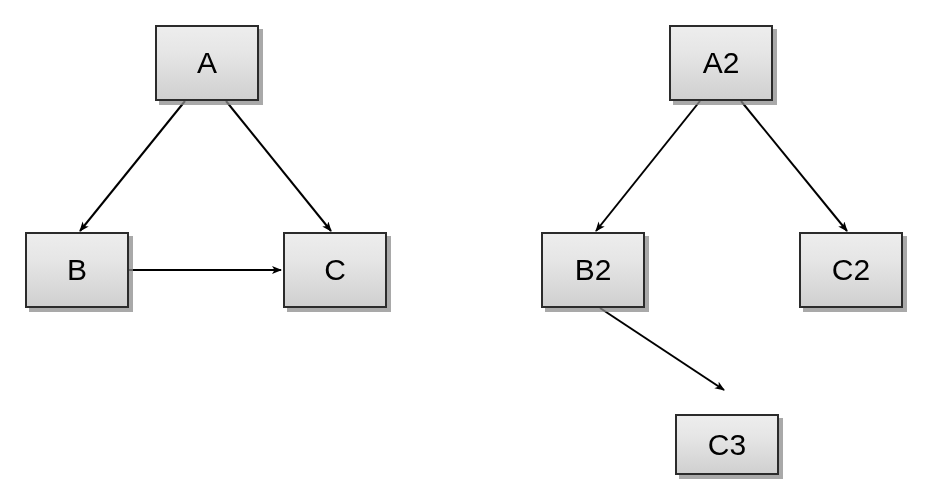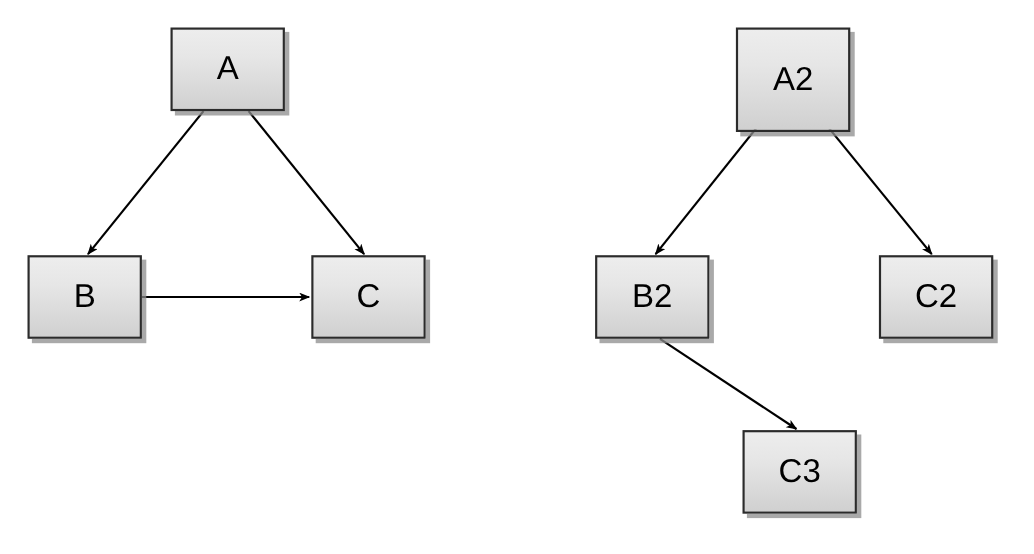--- a/index.html
+++ b/index.html
@@ -70,27 +70,27 @@
   <div id="nodes-layer">
       <div class="node" style="left: 155px; top: 25px; width: 104px; height: 76px;">
         <span class="node-label">A</span>
       </div>
       <div class="node" style="left: 25px; top: 232px; width: 104px; height: 76px;">
         <span class="node-label">B</span>
       </div>
       <div class="node" style="left: 283px; top: 232px; width: 104px; height: 76px;">
         <span class="node-label">C</span>
       </div>
-      <div class="node" style="left: 669px; top: 25px; width: 104px; height: 95px;">
+      <div class="node" style="left: 669px; top: 25px; width: 104px; height: 76px;">
         <span class="node-label">A2</span>
       </div>
       <div class="node" style="left: 541px; top: 232px; width: 104px; height: 76px; text-align: right;">
         <span class="node-label">B2</span>
       </div>
       <div class="node" style="left: 799px; top: 232px; width: 104px; height: 76px;">
         <span class="node-label">C2</span>
       </div>
-      <div class="node" style="left: 675px; top: 391px; width: 104px; height: 76px; text-align: right;">
+      <div class="node" style="left: 675px; top: 414px; width: 104px; height: 61px; text-align: right;">
         <span class="node-label">C3</span>
       </div>
     </div>
 
 </div>
 
 </body></html>

